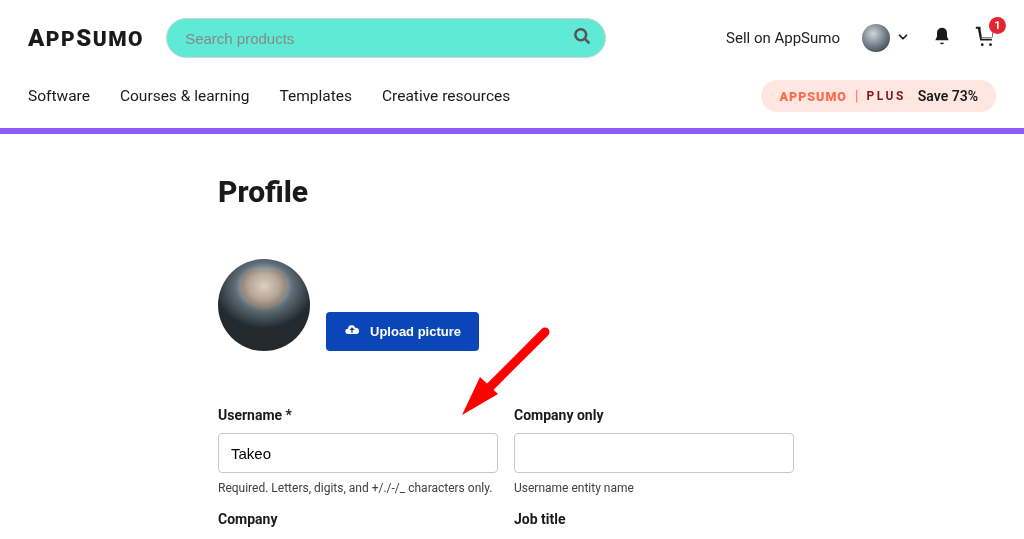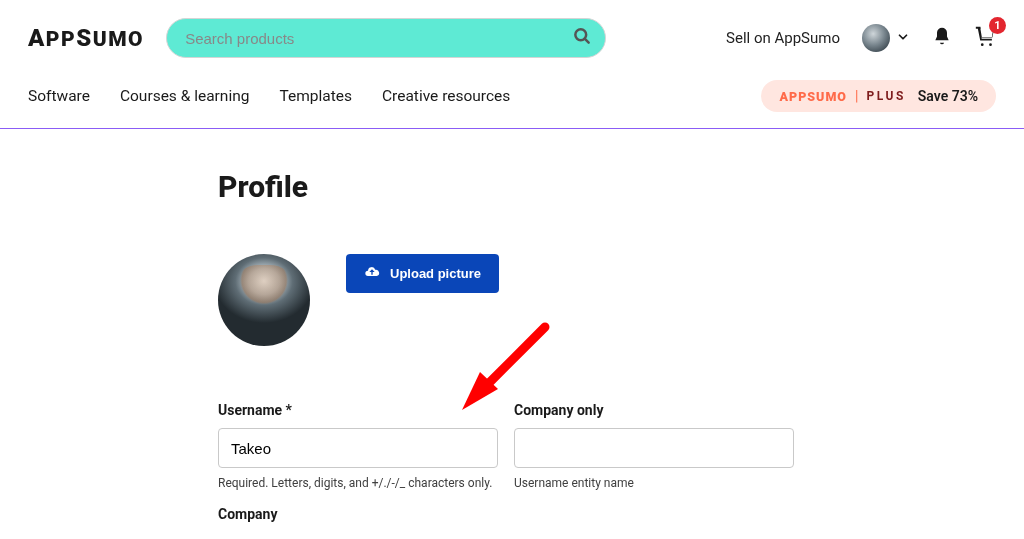--- a/index.html
+++ b/index.html
@@ -81,21 +81,21 @@
     font-size: 11px;
     font-weight: 700;
     display: flex;
     align-items: center;
     justify-content: center;
   }
   .navbar {
     display: flex;
     align-items: center;
     padding: 10px 28px 16px 28px;
-    border-bottom: 1px solid #8b5cf6;
+    border-bottom: 6px solid #8b5cf6;
     gap: 30px;
     font-size: 15.5px;
   }
   .nav-item { cursor: pointer; color: #1a1a1a; }
   .plus-pill {
     margin-left: auto;
     background: #ffe6e0;
     border-radius: 20px;
     padding: 8px 18px;
     display: flex;
@@ -124,22 +124,22 @@
     width: 100%;
   }
   .page-title {
     font-size: 30px;
     font-weight: 800;
     color: #1a1a1a;
     margin-bottom: 50px;
   }
   .pic-row {
     display: flex;
-    align-items: flex-start;
-    gap: 36px;
+    align-items: flex-end;
+    gap: 16px;
     margin-bottom: 56px;
   }
   .avatar-large {
     width: 92px;
     height: 92px;
     border-radius: 50%;
     background: radial-gradient(ellipse 60% 50% at 50% 30%, #e8eef1 0%, #b8c4cb 28%, #5f6d75 52%, #232b30 90%);
     position: relative;
     overflow: hidden;
   }
@@ -282,20 +282,23 @@
     <div>
       <label class="field-label">Company only</label>
       <input class="text-input" type="text" value="" style="">
       <div class="help-text">Username entity name</div>
     </div>
 
     <div>
       <label class="field-label">Company</label>
     </div>
 
+    <div>
+      <label class="field-label">Job title</label>
+    </div>
   </div>
 
   <svg class="arrow" width="110" height="110">
     <defs></defs>
     <line x1="95" y1="10" x2="30" y2="75" stroke="#ff0000" stroke-width="9" stroke-linecap="round"></line>
     <polygon points="12,93 48,72 30,55" fill="#ff0000"></polygon>
   </svg>
 </div>
 
 </body></html>

